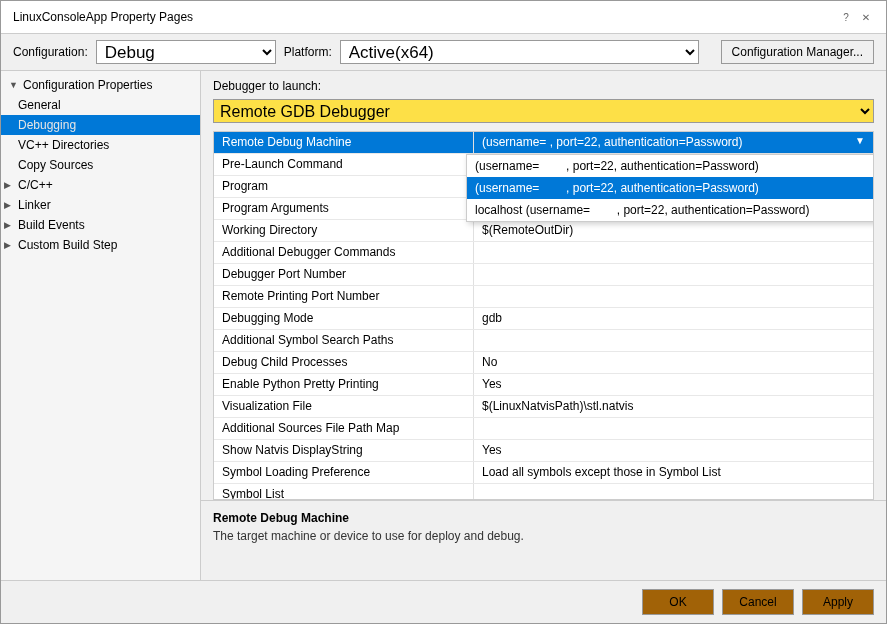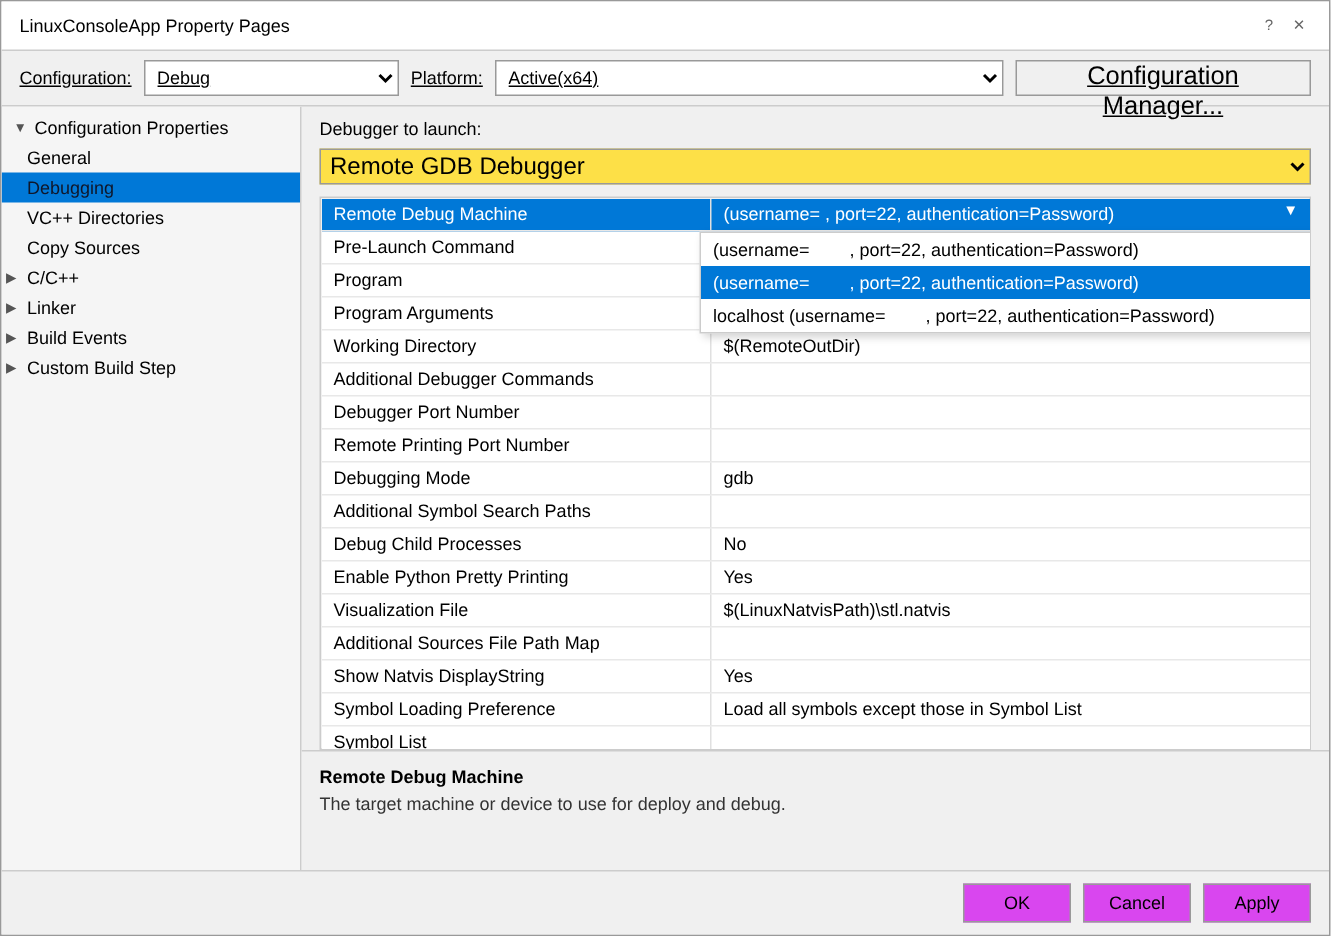--- a/index.html
+++ b/index.html
@@ -49,43 +49,42 @@
       cursor: pointer;
       color: #666;
     }
     .config-row {
       display: flex;
       align-items: center;
       padding: 6px 12px;
       background: #f0f0f0;
       gap: 8px;
       border-bottom: 1px solid #ccc;
-      text-decoration: underline;
     }
     .config-label {
       font-size: 12px;
       color: #000;
     }
     .config-select {
       height: 24px;
-      font-size: 12px;
+      font-size: 17px;
       border: 1px solid #999;
       background: #fff;
       padding: 0 4px;
     }
     .config-select-wide {
       width: 180px;
     }
     .config-select-platform {
       width: 359px;
     }
     .config-manager-btn {
       height: 24px;
       padding: 0 10px;
-      font-size: 17px;
+      font-size: 12px;
       border: 1px solid #999;
       background: #f0f0f0;
       cursor: pointer;
       margin-left: auto;
     }
     .main-content {
       display: flex;
       flex: 1;
       overflow: hidden;
     }
@@ -99,21 +98,21 @@
     .tree-item {
       display: flex;
       align-items: center;
       padding: 3px 8px;
       cursor: pointer;
       color: #000;
       font-size: 12px;
     }
     .tree-item.selected {
       background: #0078d7;
-      color: #0f172a;
+      color: #e5e5e5;
     }
     .tree-item .expand-icon {
       width: 12px;
       margin-right: 2px;
       font-size: 9px;
       color: #555;
     }
     .tree-item.selected .expand-icon {
       color: #fff;
     }
@@ -212,21 +211,21 @@
       gap: 8px;
       background: #f0f0f0;
       border-top: 1px solid #ccc;
     }
     .bottom-btn {
       min-width: 72px;
       height: 26px;
       padding: 0 16px;
       font-size: 12px;
       border: 1px solid #999;
-      background: #d946ef;
+      background: #a16207;
       cursor: pointer;
     }
   </style>
 </head>
 <body>
 
 <div class="dialog">
 
   <div class="title-bar">
     <span class="title-bar-title">LinuxConsoleApp Property Pages</span>

